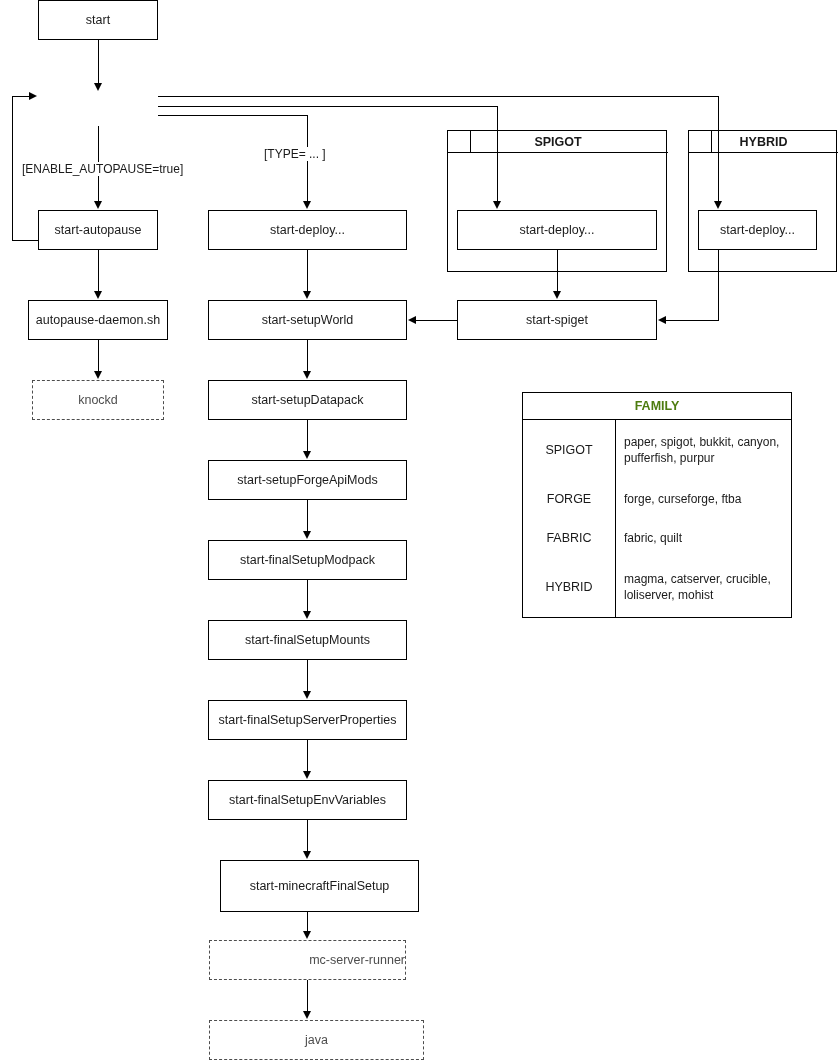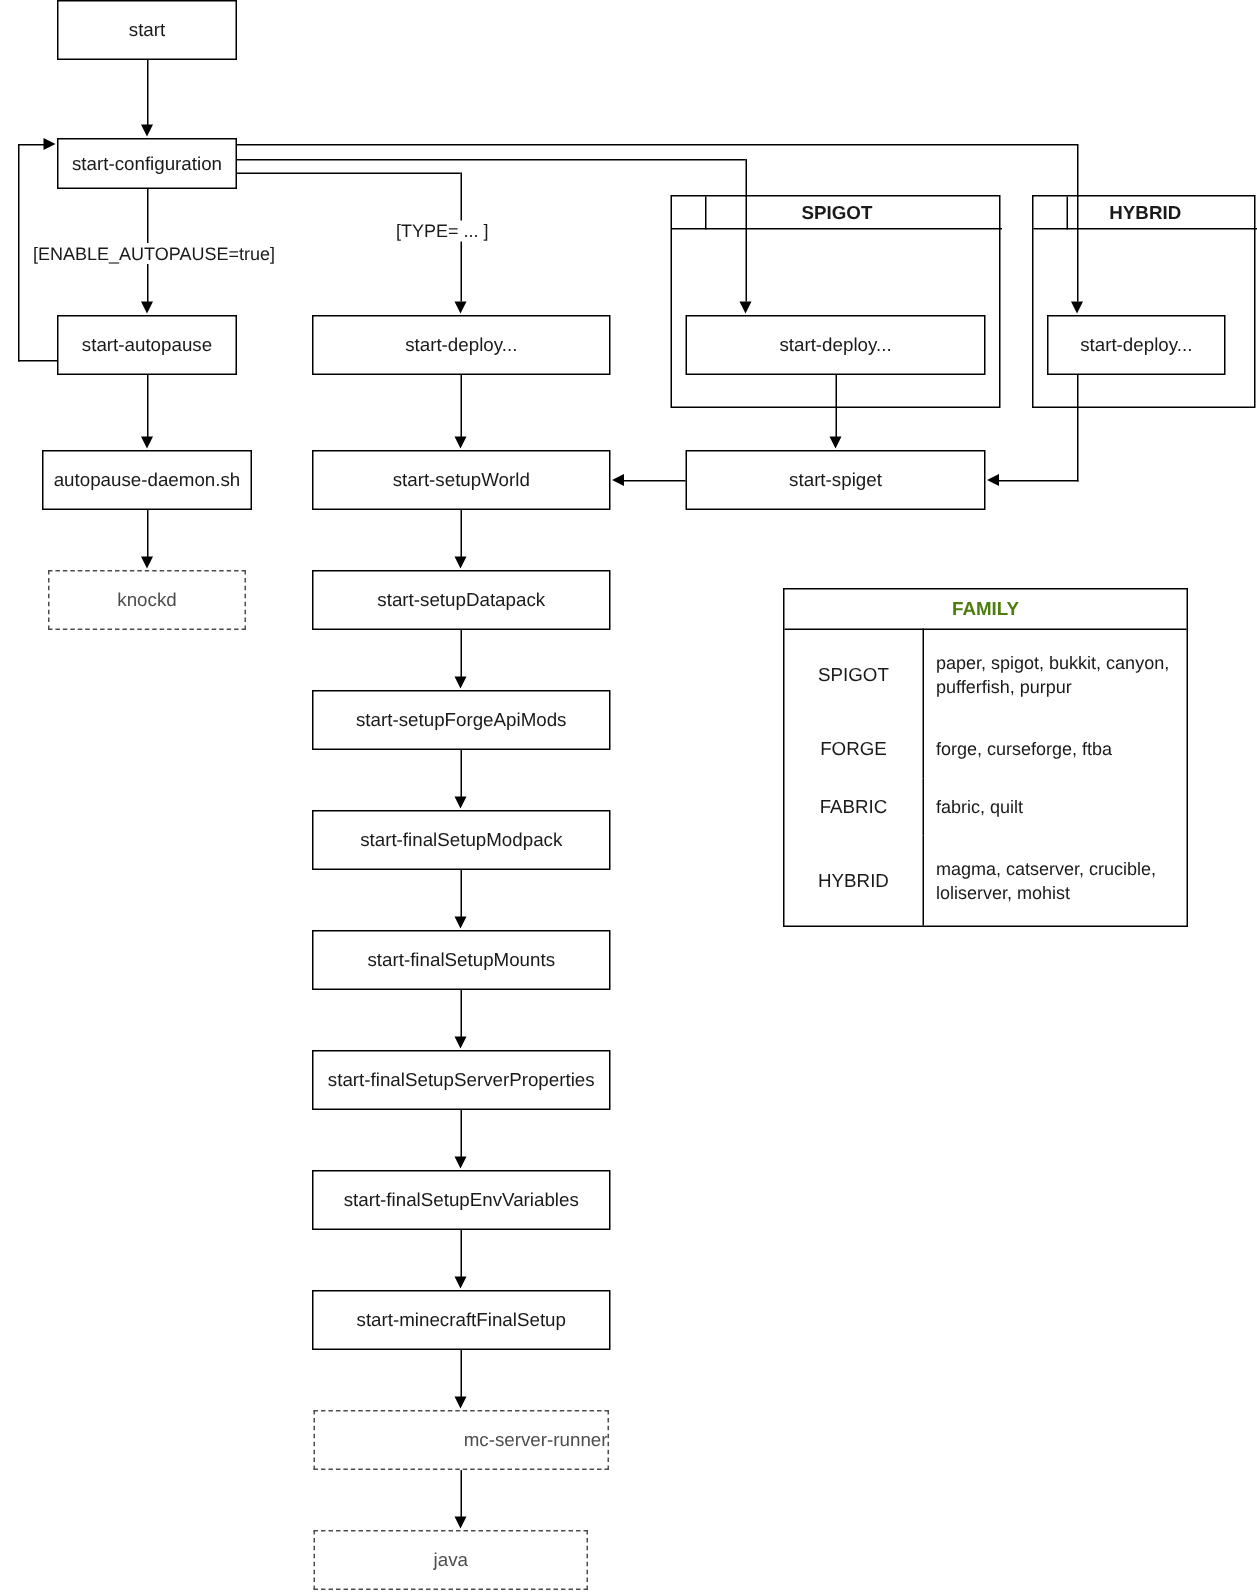--- a/index.html
+++ b/index.html
@@ -149,23 +149,20 @@
 </style>
 </head>
 <body>
 
 <div id="canvas">
 
   <div class="node" style="left:38px; top:0px; width:120px; height:40px;">
     <span>start</span>
   </div>
 
-  <div class="node" style="left:38px; top:92px; width:120px; height:34px;">
-    <span>start-configuration</span>
-  </div>
 
   <div class="node" style="left:28px; top:300px; width:140px; height:40px;">
     <span>autopause-daemon.sh</span>
   </div>
 
   <div class="node" style="left:38px; top:210px; width:120px; height:40px;">
     <span>start-autopause</span>
   </div>
 
   <div class="node dashed" style="left:32px; top:380px; width:132px; height:40px;">
@@ -197,29 +194,29 @@
   </div>
 
   <div class="node" style="left:208px; top:700px; width:199px; height:40px;">
     <span>start-finalSetupServerProperties</span>
   </div>
 
   <div class="node" style="left:208px; top:780px; width:199px; height:40px;">
     <span>start-finalSetupEnvVariables</span>
   </div>
 
-  <div class="node" style="left:208px; top:860px; width:199px; height:40px;text-align:center;">
+  <div class="node" style="left:220px; top:860px; width:199px; height:52px;text-align:center;">
     <span>start-minecraftFinalSetup</span>
   </div>
 
   <div class="node dashed" style="left:209px; top:940px; width:197px; height:40px;justify-content:flex-end;">
     <span>mc-server-runner</span>
   </div>
 
-  <div class="node dashed" style="left:209px; top:1020px; width:183px; height:40px;">
+  <div class="node dashed" style="left:209px; top:1020px; width:215px; height:40px;">
     <span>java</span>
   </div>
 
   <div class="lane" style="left:447px; top:130px; width:220px; height:142px;">
     <div class="lane-title" style="width:220px;">
       <span class="lane-gutter"></span>
       <span>SPIGOT</span>
     </div>
   </div>
   <div class="node" style="left:457px; top:210px; width:200px; height:40px;">

